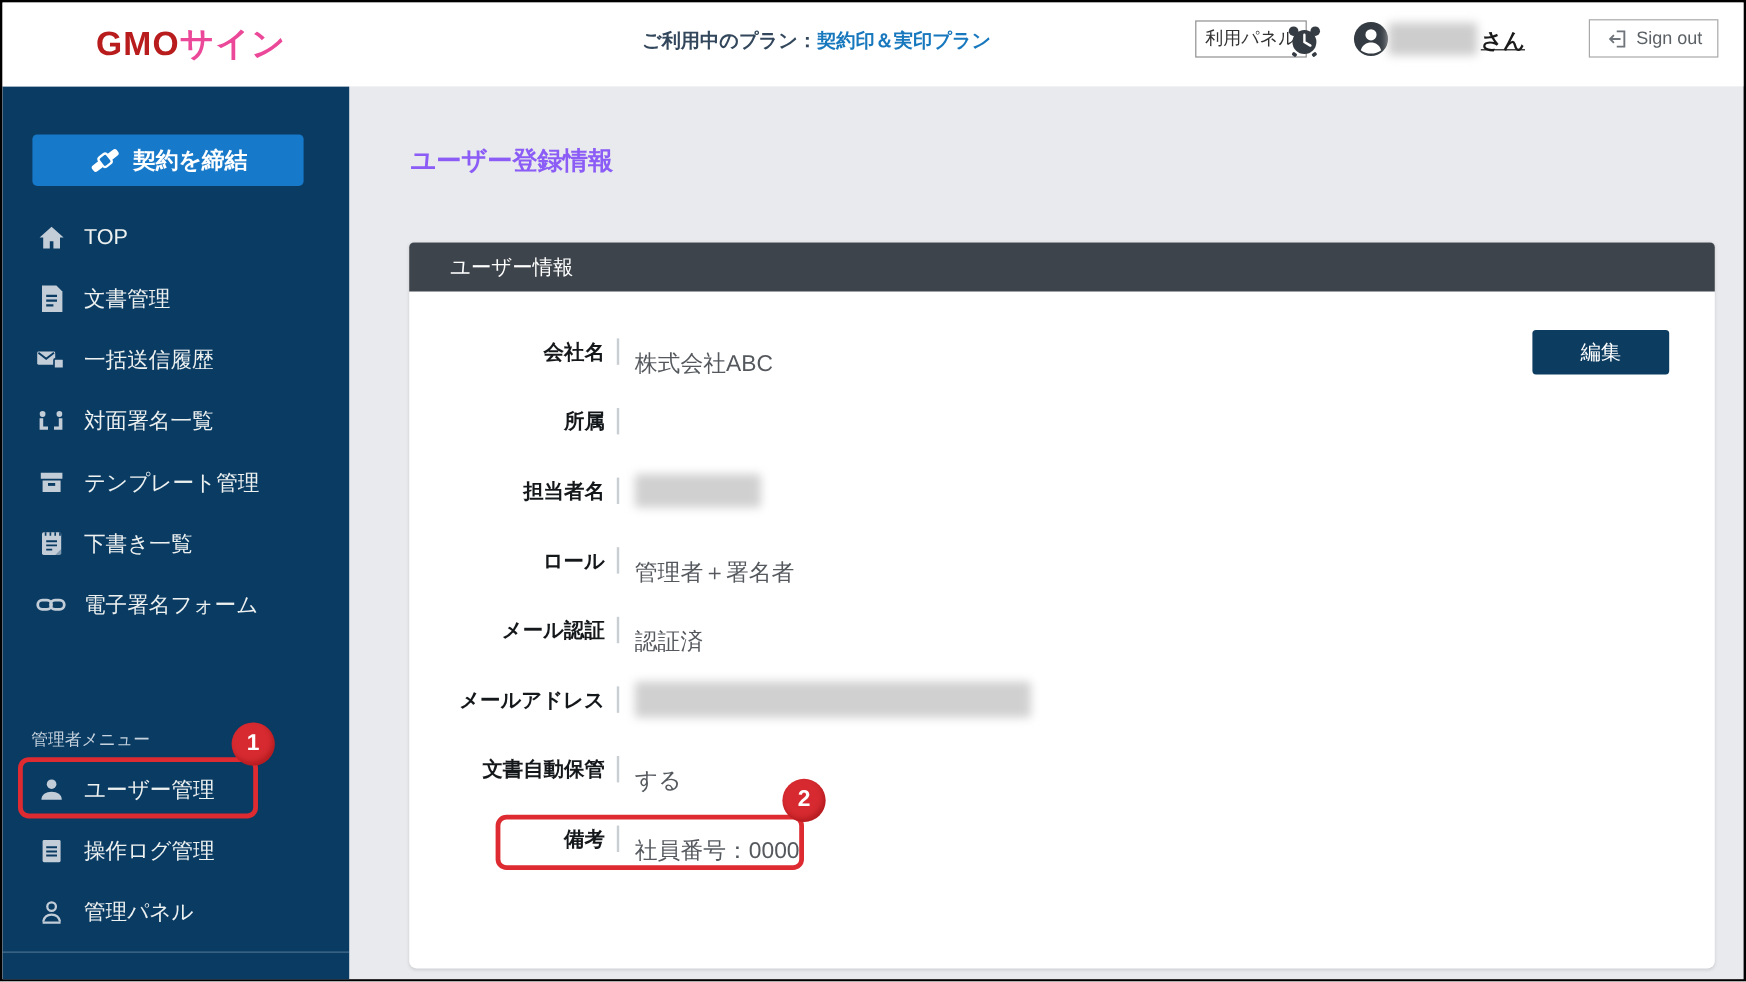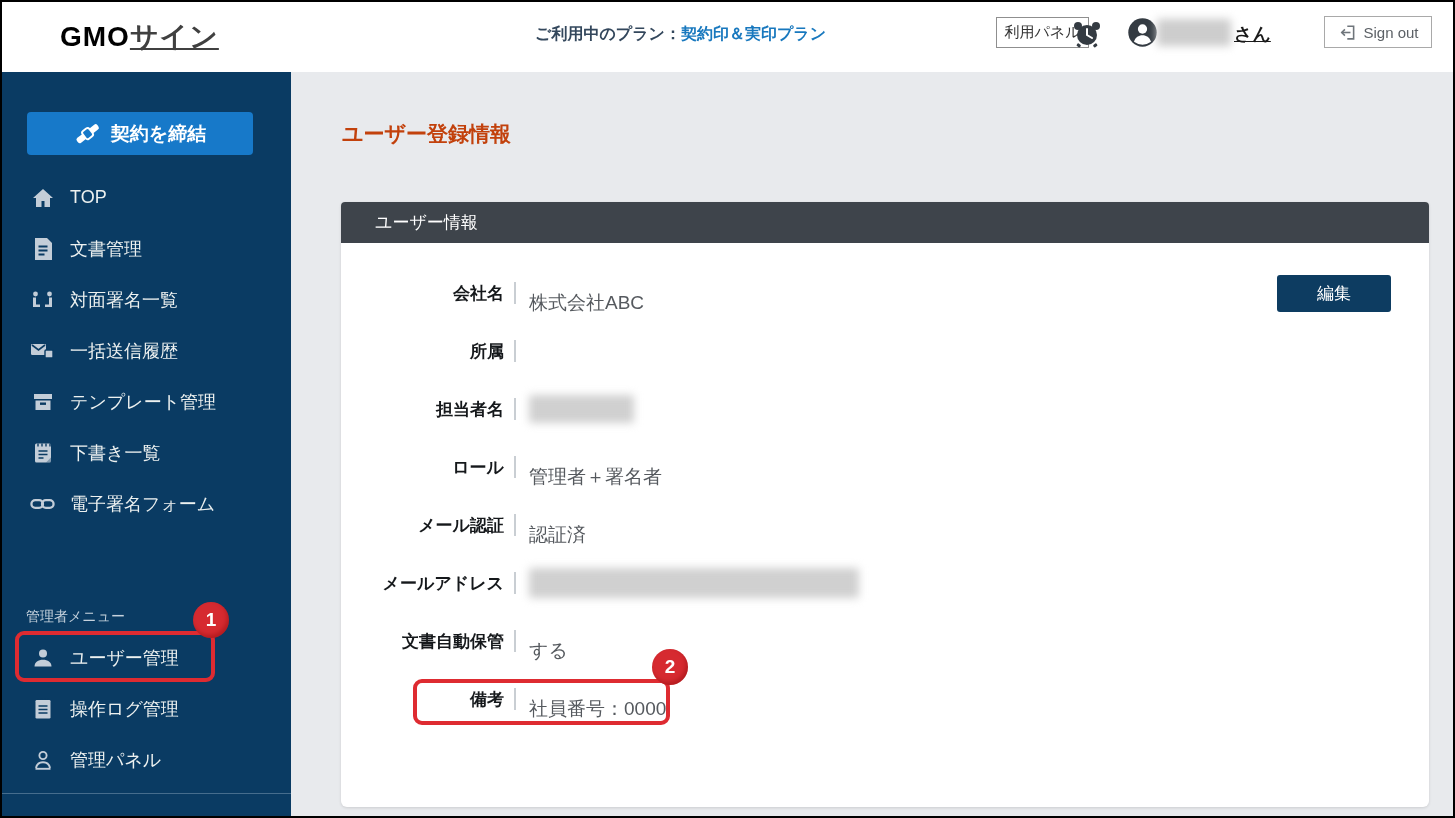--- a/index.html
+++ b/index.html
@@ -10,22 +10,22 @@
     position:relative; width:1455px; height:818px;
     border:2px solid #000; background:#e8eaed; overflow:hidden;
   }
 
   
   .top-header {
     position:absolute; left:0; top:0; width:100%; height:70px;
     background:#ffffff; z-index:5;
   }
   .logo { position:absolute; left:58px; top:16px; font-weight:bold; font-size:28px; letter-spacing:1px; cursor:pointer; }
-  .logo-gmo { color:#000000; font-style:normal; }
-  .logo-sign { color:#404040;text-decoration:underline; }
+  .logo-gmo { color:#b91c1c; font-style:normal;margin-left:20px; }
+  .logo-sign { color:#ec4899; }
   .plan-wrap { position:absolute; left:533px; top:22px; font-size:16px; color:#33475c; font-weight:600; }
   .plan-link { color:#1878be; font-weight:bold; text-decoration:none; cursor:pointer; }
   .panel-btn {
     position:absolute; left:950px; top:15px; width:93px; height:31px;
     background:#fff; border:1px solid #8f8f8f; font-size:15px; color:#333;
     font-family:"Liberation Sans", sans-serif; cursor:pointer;margin-left:44px;
   }
   .alarm-wrap { position:absolute; left:1071px; top:17px; width:28px; height:30px; cursor:pointer; }
   .avatar-wrap { position:absolute; left:1125px; top:15px; width:31px; height:31px; }
   .name-blur {
@@ -59,21 +59,21 @@
   .nav-item {
     height:51px; display:flex; align-items:center; padding-left:28px;
     gap:15px; font-size:18px; color:#edf1f0; cursor:pointer;
   }
   .nav-item .nav-icon { width:25px; height:25px; display:flex; align-items:center; justify-content:center; }
   .admin-label { margin-top:73px; padding-left:24px; height:30px; font-size:14px; color:#c6d2dd; display:flex; align-items:center; }
   .sidebar-divider { margin-top:8px; border-top:1px solid rgba(160,185,205,0.4); }
 
   
   .main { position:absolute; left:289px; top:70px; width:1166px; height:748px; }
-  .page-title { position:absolute; left:51px; top:48px; font-size:21px; font-weight:bold; color:#c2410c; }
+  .page-title { position:absolute; left:51px; top:48px; font-size:21px; font-weight:bold; color:#8b5cf6; }
   .panel {
     position:absolute; left:50px; top:130px; width:1088px; height:605px;
     background:#fff; border-radius:4px 4px 6px 6px;
     box-shadow:0 1px 3px rgba(0,0,0,0.12);
   }
   .panel-header {
     height:41px; background:#3e444b; color:#fff; font-size:17px;
     display:flex; align-items:center; padding-left:34px; border-radius:4px 4px 0 0;
   }
   .edit-btn {
@@ -191,43 +191,43 @@
           <svg width="22" height="24" viewBox="0 0 22 24">
               <path fill="#c3cdd8" d="M3 1h12l5 5v17H3z"></path>
               <path stroke="#0a3b63" stroke-width="1.8" d="M6.5 9.5h9M6.5 13.5h9M6.5 17.5h6" fill="none"></path>
             </svg>
         </span>
         <span>文書管理</span>
       </div>
 
       <div class="nav-item">
         <span class="nav-icon">
+          <svg width="25" height="24" viewBox="0 0 25 24">
+            <rect x="1" y="5" width="15" height="11" rx="1.2" fill="#c3cdd8"></rect>
+            <path d="M2 6l6.5 5L15 6" stroke="#0a3b63" stroke-width="1.6" fill="none"></path>
+            <rect x="15" y="11" width="8" height="8" rx="1" fill="#c3cdd8" stroke="#0a3b63" stroke-width="1.4"></rect>
+          </svg>
+        </span>
+        <span>一括送信履歴</span>
+      </div>
+
+      <div class="nav-item">
+        <span class="nav-icon">
           <svg width="25" height="24" viewBox="0 0 25 24" fill="#c3cdd8">
             <circle cx="5.5" cy="6" r="2.4"></circle>
               <path d="M3 9.5h3v7h4v2.6H3z"></path>
             <circle cx="19.5" cy="6" r="2.4"></circle>
               <path d="M19 9.5h3v9.6h-7V16.5h4z"></path>
           </svg>
         </span>
         <span>対面署名一覧</span>
       </div>
 
       <div class="nav-item">
         <span class="nav-icon">
-          <svg width="25" height="24" viewBox="0 0 25 24">
-            <rect x="1" y="5" width="15" height="11" rx="1.2" fill="#c3cdd8"></rect>
-            <path d="M2 6l6.5 5L15 6" stroke="#0a3b63" stroke-width="1.6" fill="none"></path>
-            <rect x="15" y="11" width="8" height="8" rx="1" fill="#c3cdd8" stroke="#0a3b63" stroke-width="1.4"></rect>
-          </svg>
-        </span>
-        <span>一括送信履歴</span>
-      </div>
-
-      <div class="nav-item">
-        <span class="nav-icon">
           <svg width="24" height="24" viewBox="0 0 24 24" fill="#c3cdd8">
             <path d="M3 4h18v5H3z"></path>
               <path d="M4.5 10.5h15V20h-15z"></path>
             <rect x="9" y="12.5" width="6" height="2.4" fill="#0a3b63"></rect>
           </svg>
         </span>
         <span>テンプレート管理</span>
       </div>
 
       <div class="nav-item">

